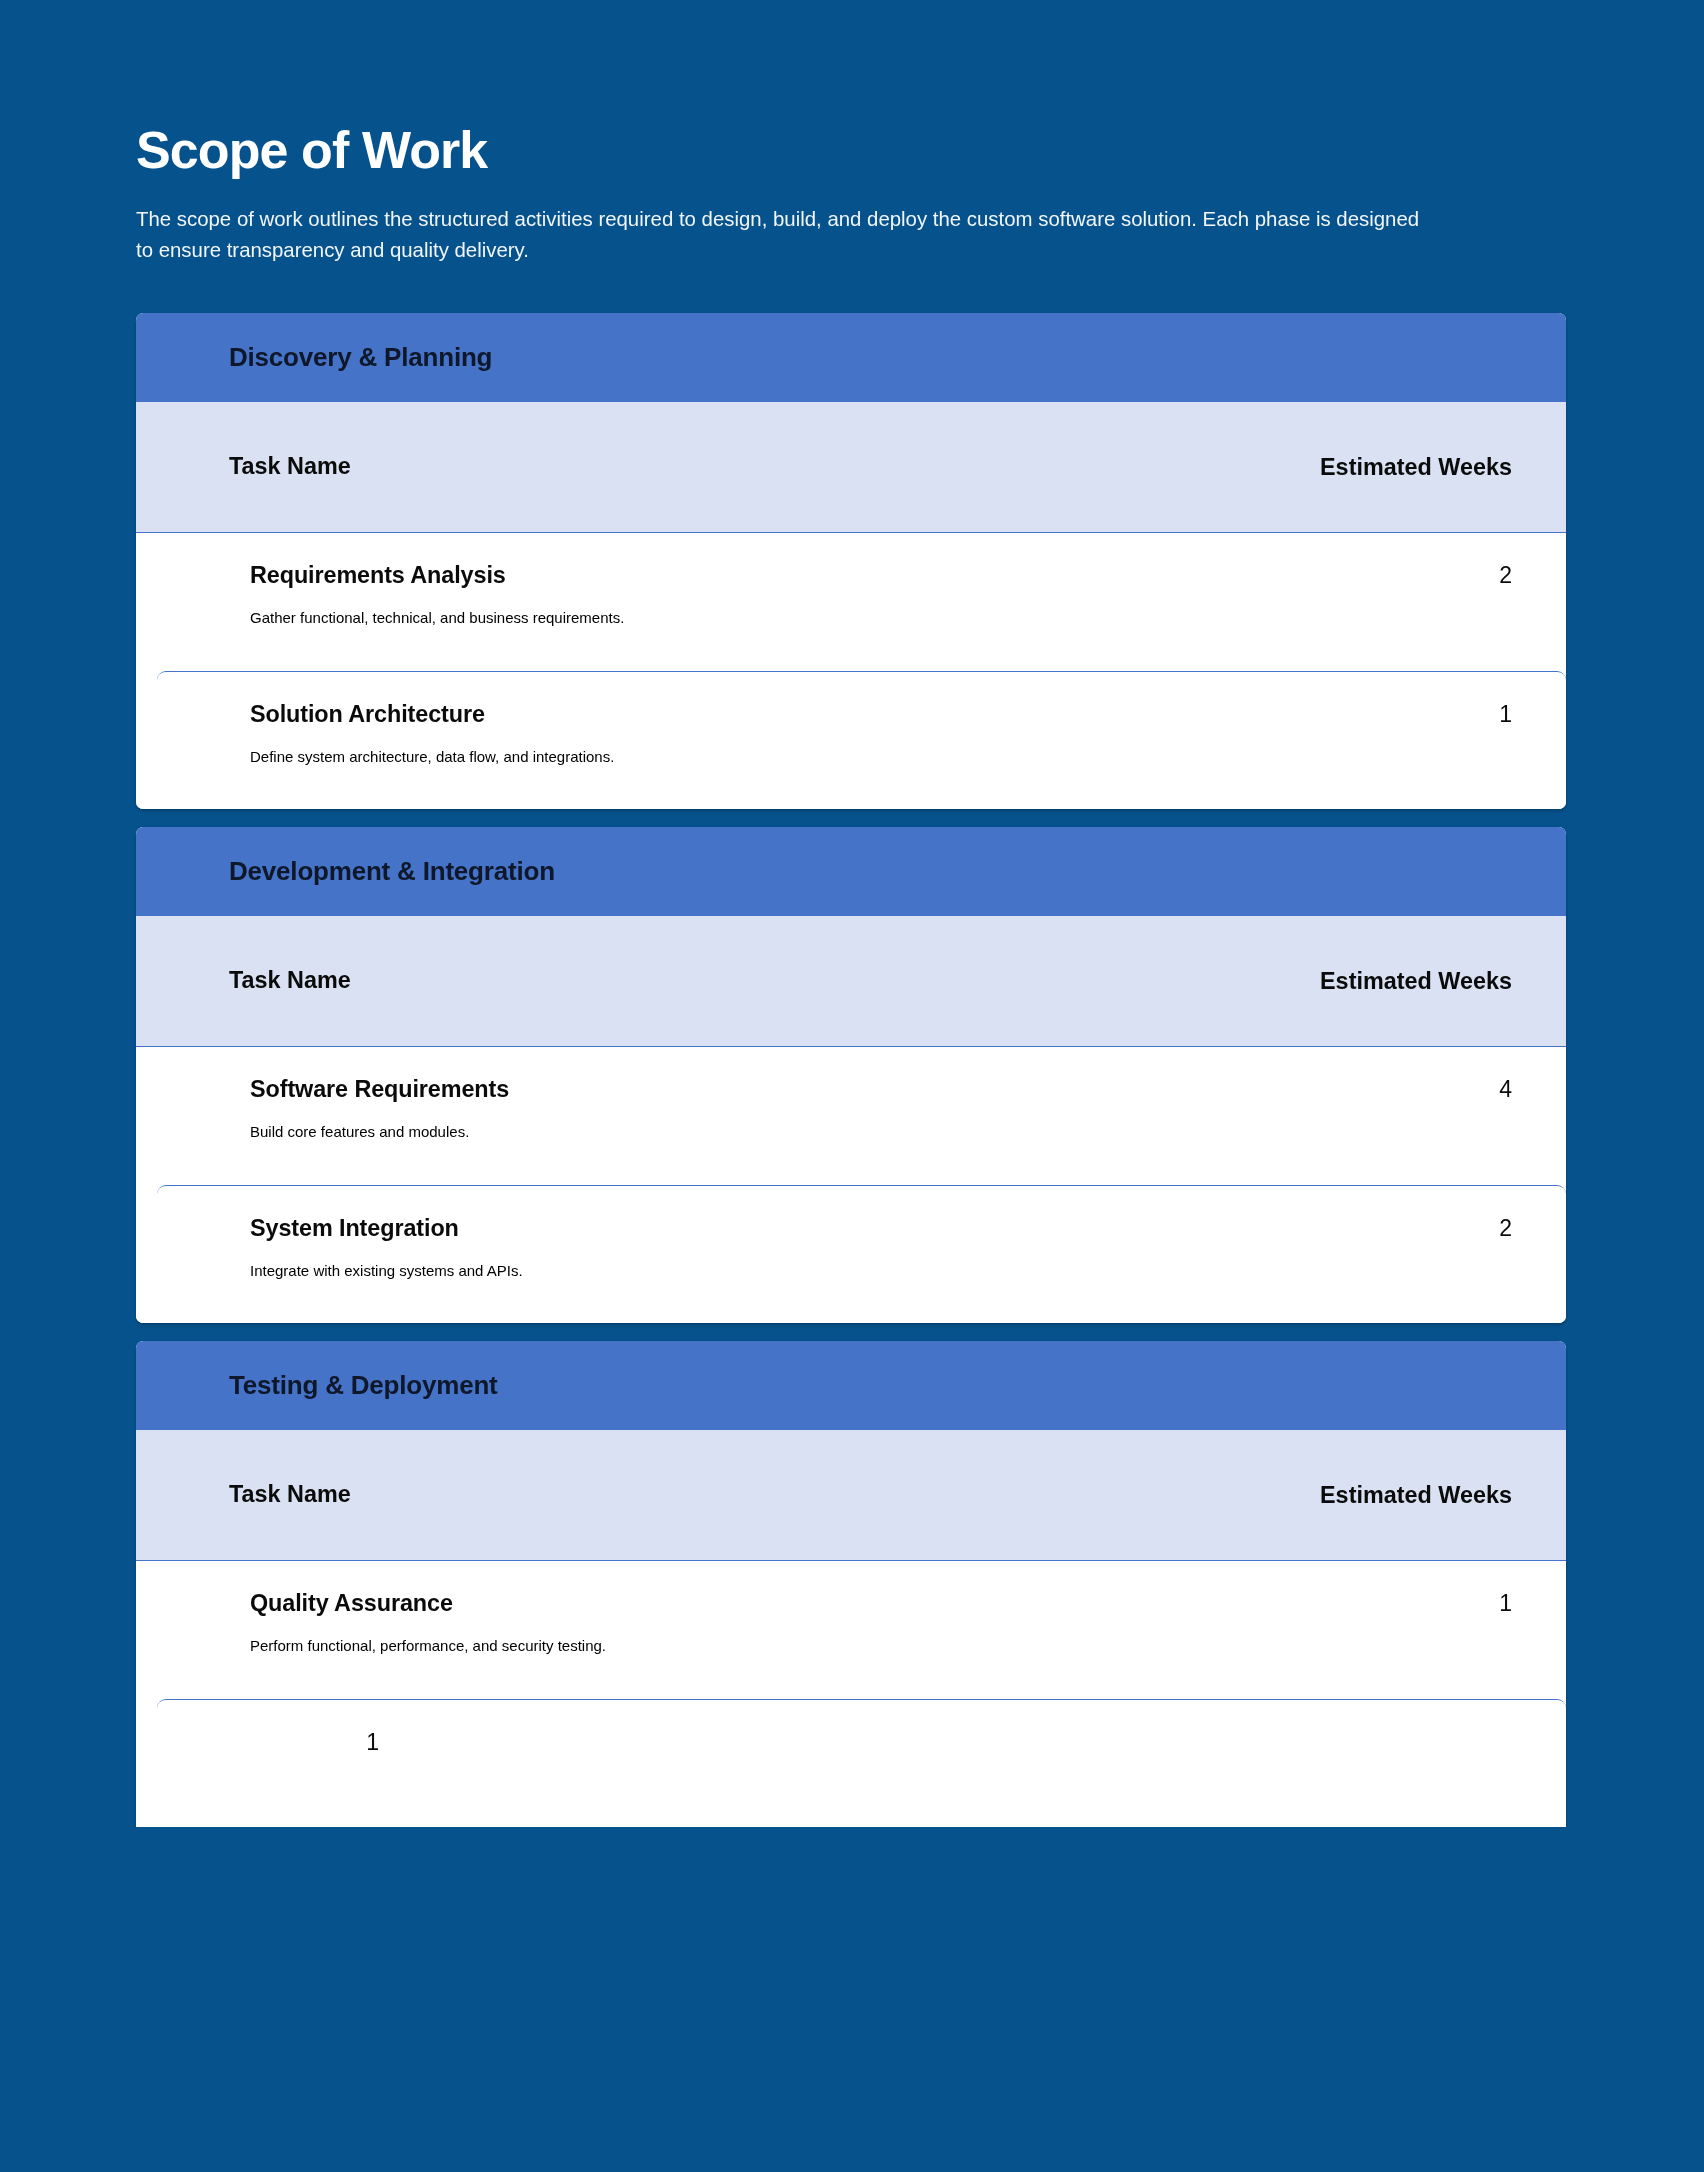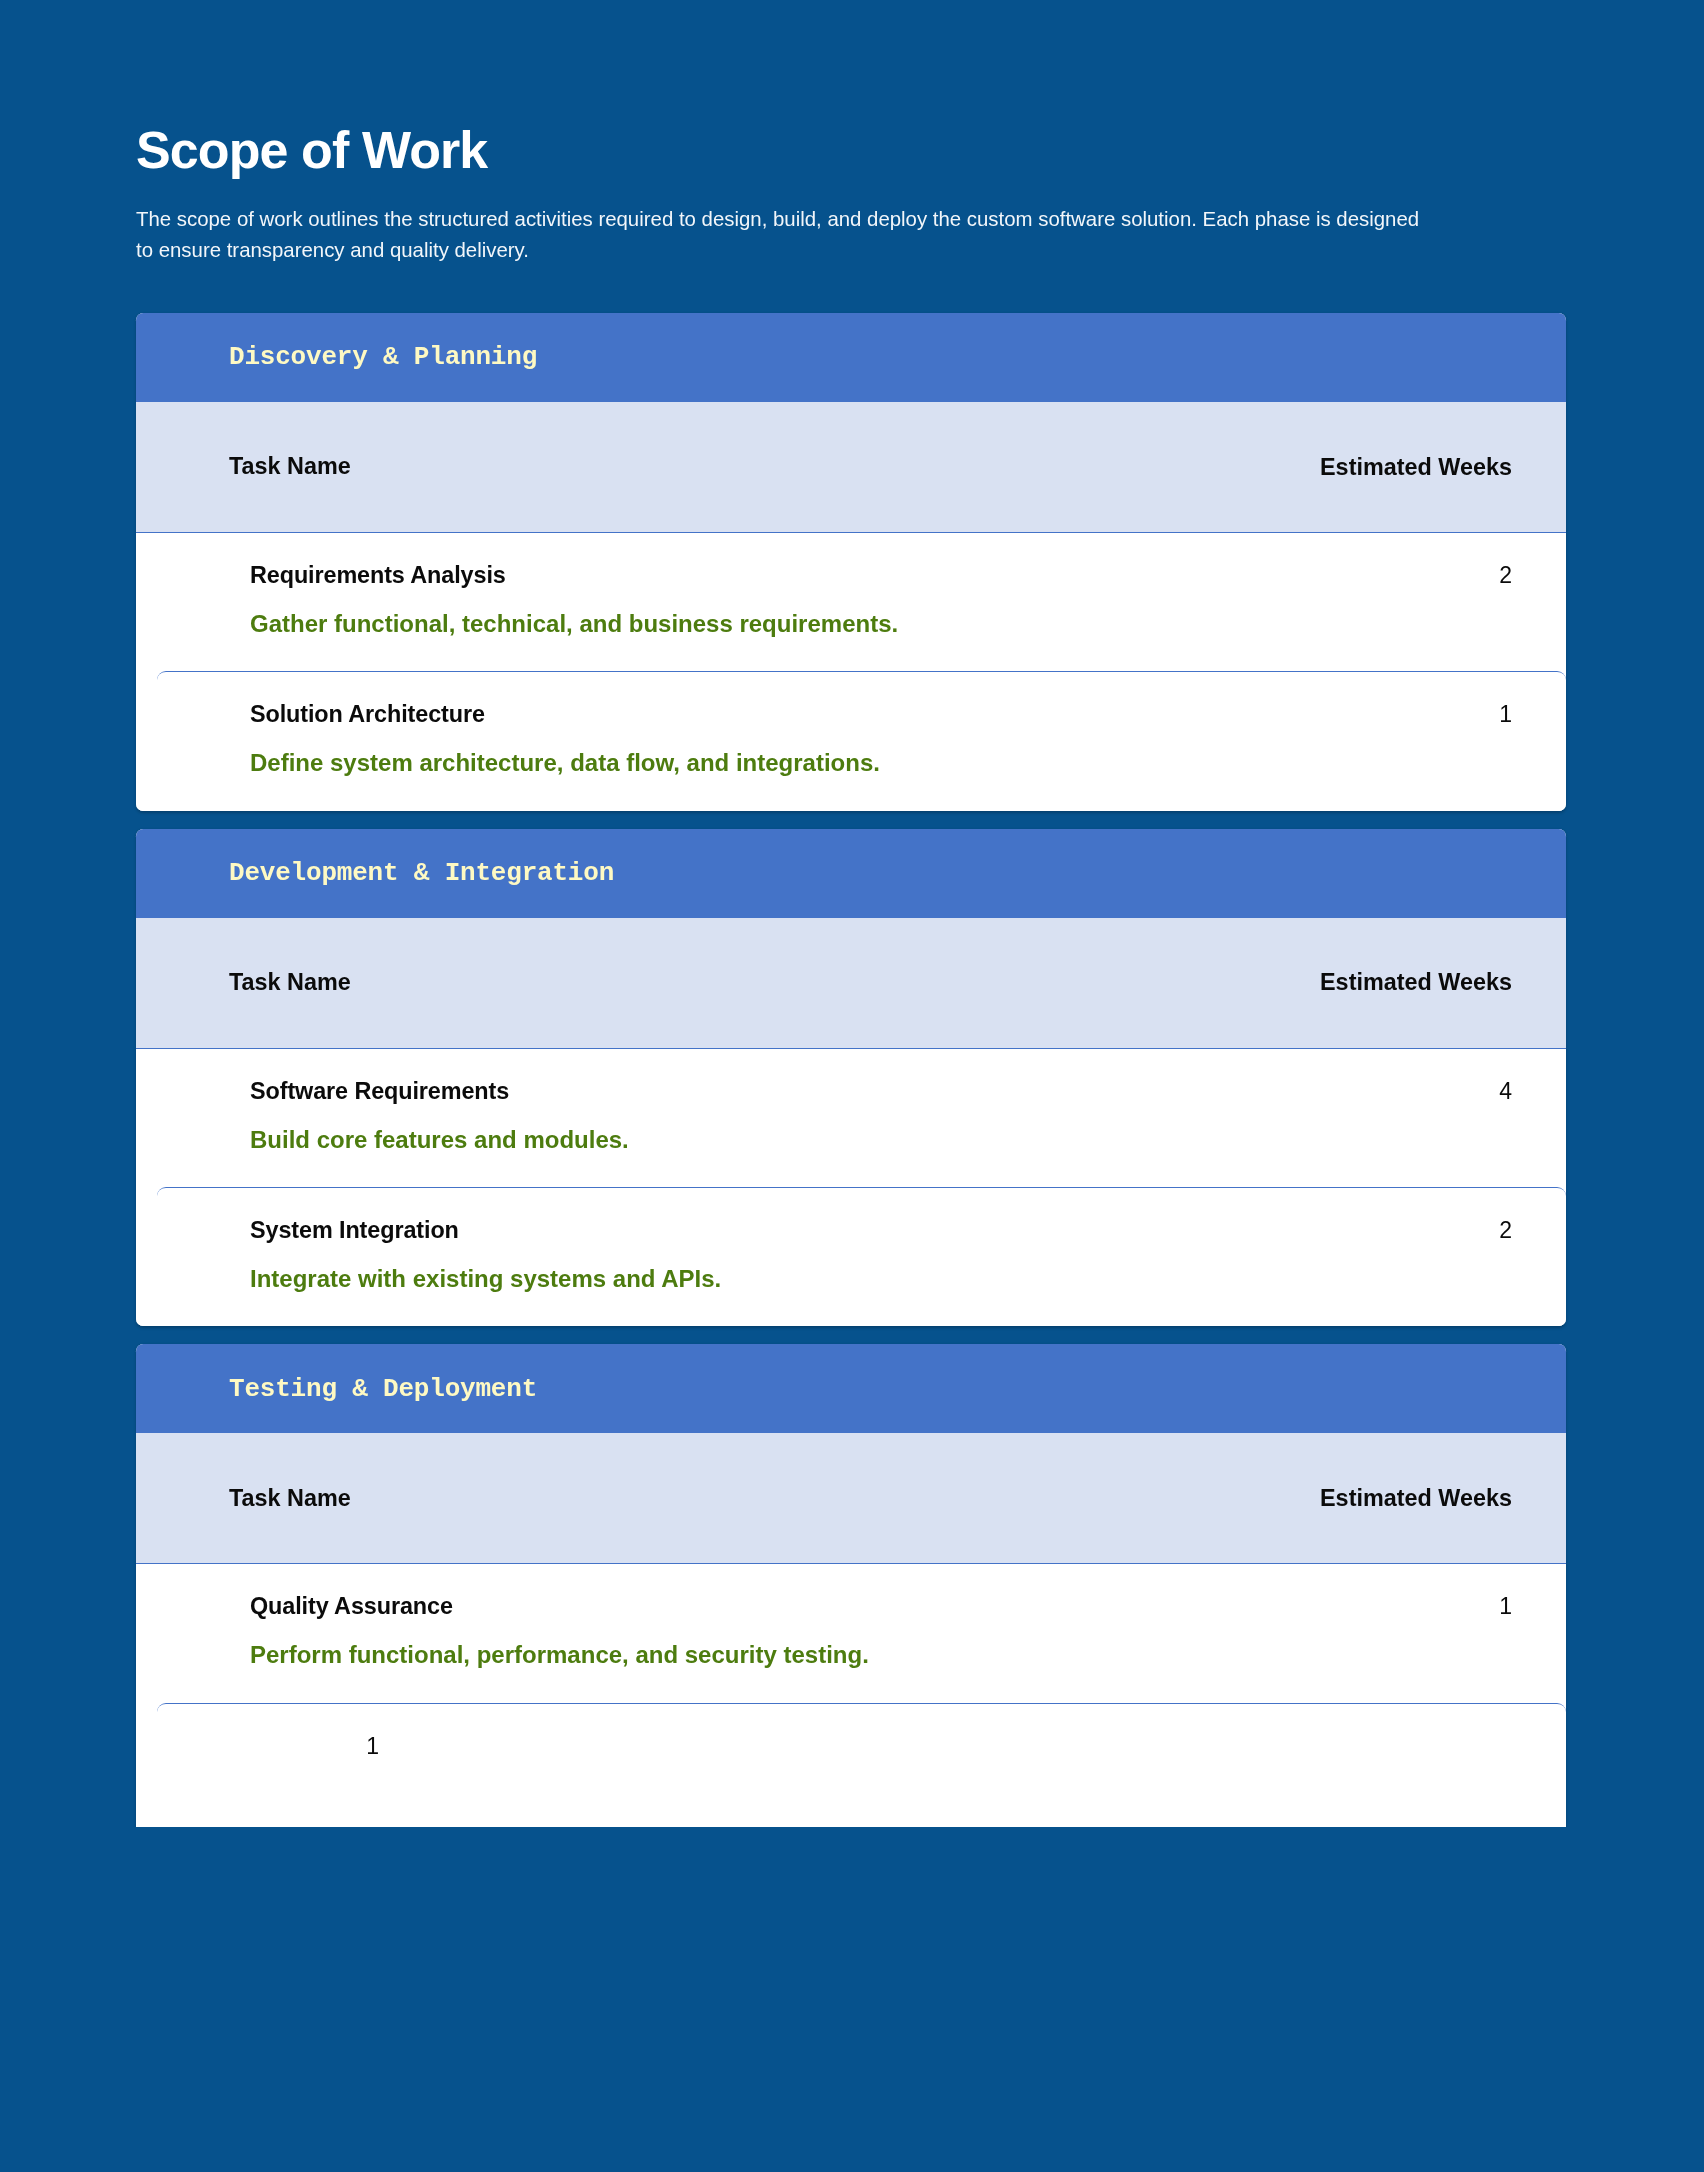--- a/index.html
+++ b/index.html
@@ -61,25 +61,24 @@
 
   .section-header {
     background: #4473C8;
     padding: 23px 34px 23px 93px;
     min-height: 89px;
     display: flex;
     align-items: center;
   }
 
   .section-header-title {
-    color: #fef9c3;
+    color: #0f172a;
     font-size: 26px;
     font-weight: 700;
     letter-spacing: -0.2px;
-    font-family: Liberation Mono, monospace;
   }
 
   .table {
     width: 100%;
     background: #FFFFFF;
   }
 
   .table-head {
     background: #D9E1F2;
     display: flex;
@@ -126,23 +125,23 @@
 
   .row-task-name {
     font-size: 23.4px;
     font-weight: 700;
     color: #0B0B0B;
     letter-spacing: -0.1px;
     margin-bottom: 19px;
   }
 
   .row-task-desc {
-    font-size: 24px;
-    font-weight: 700;
-    color: #4d7c0f;
+    font-size: 15px;
+    font-weight: 400;
+    color: #000000;
     line-height: 1.35;
   }
 
   .row-weeks {
     flex: 0 0 276px;
     padding: 29px 54px 31px 12px;
     text-align: right;
     font-size: 23px;
     font-weight: 400;
     color: #0B0B0B;

